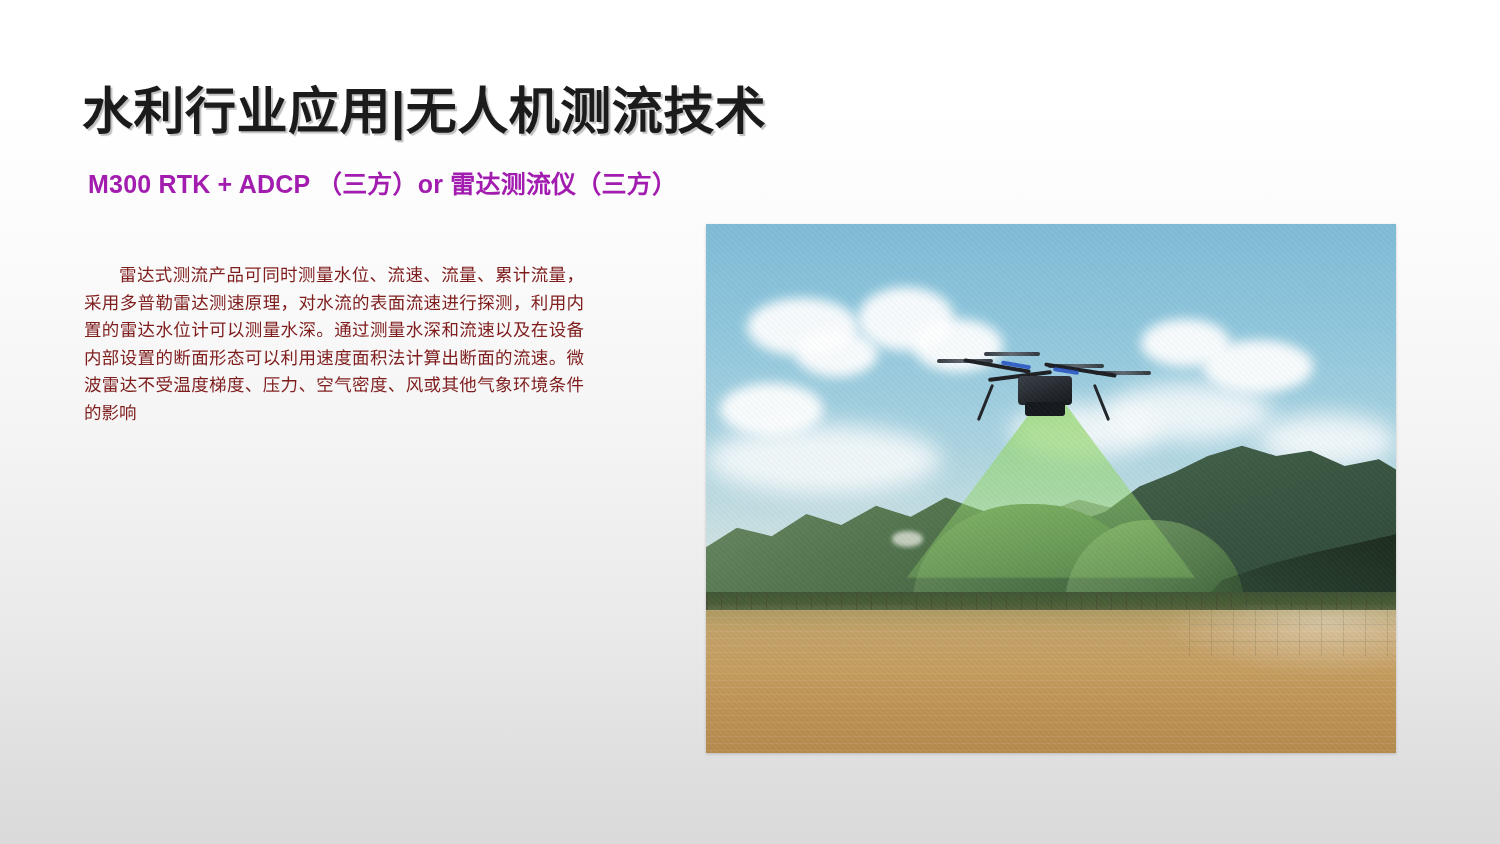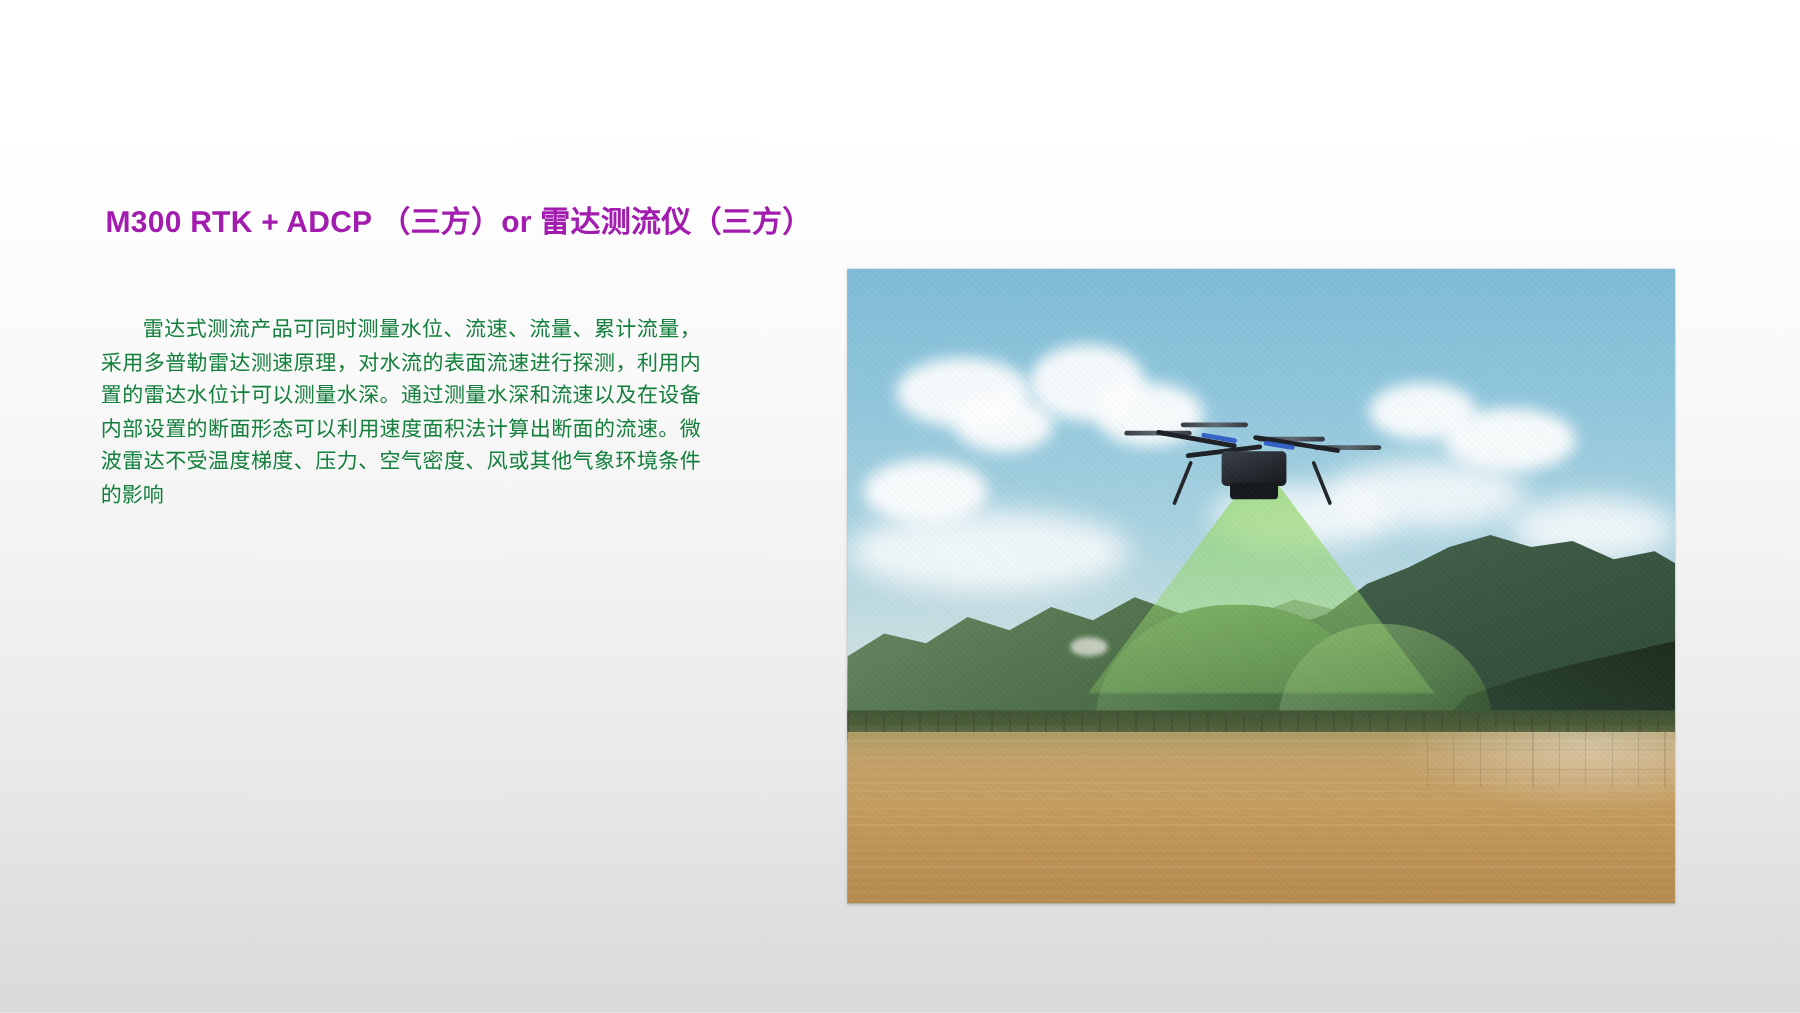--- a/index.html
+++ b/index.html
@@ -38,21 +38,21 @@
 
   
   .body-col {
     position:absolute;
     left:84px; top:262px;
     width:500px;
   }
   .para {
     font-size:17.5px;
     line-height:27.5px;
-    color:#15803d;
+    color:#7f1d1d;
     text-indent:2em;
     text-align:justify;
     font-family:"DejaVu Sans","Liberation Sans",sans-serif;
   }
   .para + .para { margin-top:27px; }
 
   
   .photo {
     position:absolute;
     left:706px; top:224px;
@@ -197,20 +197,21 @@
     position:absolute; inset:0; pointer-events:none;
     background:
       repeating-linear-gradient(45deg, rgba(255,255,255,0.015) 0 2px, rgba(0,0,0,0.015) 2px 4px);
   }
 </style>
 </head>
 <body>
 
 <div class="slide">
 
+  <h1 class="title">水利行业应用|无人机测流技术</h1>
 
   <div class="subtitle">M300 RTK + ADCP （三方）or 雷达测流仪（三方）</div>
 
   <div class="body-col">
     <p class="para">雷达式测流产品可同时测量水位、流速、流量、累计流量，采用多普勒雷达测速原理，对水流的表面流速进行探测，利用内置的雷达水位计可以测量水深。通过测量水深和流速以及在设备内部设置的断面形态可以利用速度面积法计算出断面的流速。微波雷达不受温度梯度、压力、空气密度、风或其他气象环境条件的影响</p>
   </div>
 
   <figure class="photo">
     <div class="photo-inner">
 

